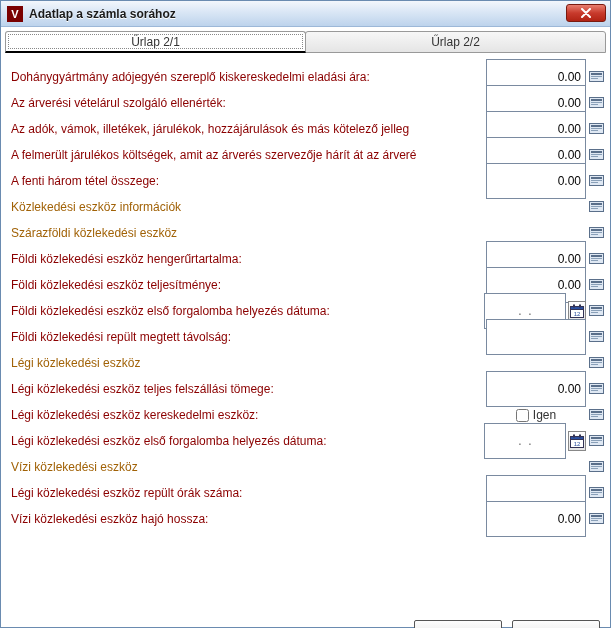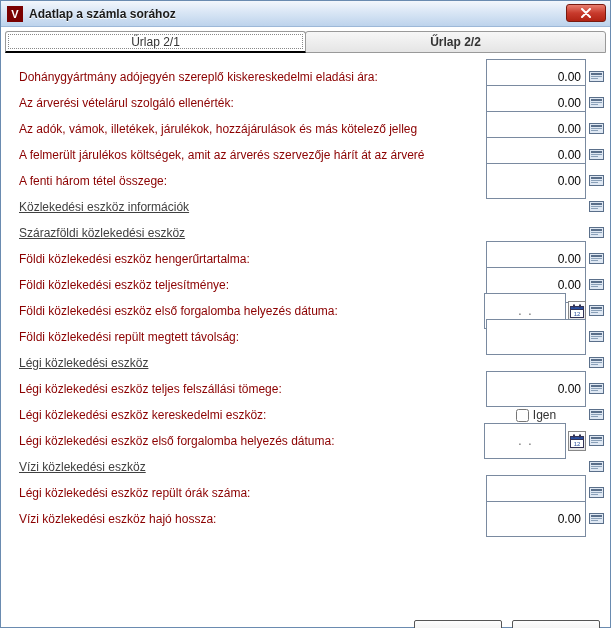--- a/index.html
+++ b/index.html
@@ -73,40 +73,39 @@
     position: relative;
     z-index: 2;
   }
   .tab.active::after {
     content: "";
     position: absolute;
     inset: 2px;
     border: 1px dotted #888;
     pointer-events: none;
   }
-  .tab + .tab { margin-left: -1px; font-weight: bold; }
+  .tab + .tab { margin-left: -1px; }
   .content {
     padding: 12px 6px 4px 10px;
     height: 556px;
   }
   .row {
     display: flex;
     align-items: center;
     height: 24px;
     margin-bottom: 2px;
-    margin-left: 8px;
   }
   .label {
     flex: 1;
     white-space: nowrap;
     overflow: hidden;
     text-overflow: clip;
   }
   .red { color: #8b0000; }
-  .blu { color: #404040; text-decoration: underline; }
+  .blu { color: #a16207; }
   .field {
     width: 100px;
     height: 30px;
     border: 1px solid #7a8aa0;
     background: #fff;
     font-family: inherit;
     font-size: 12px;
     text-align: right;
     padding: 17px 4px;
     margin-right: 2px;

